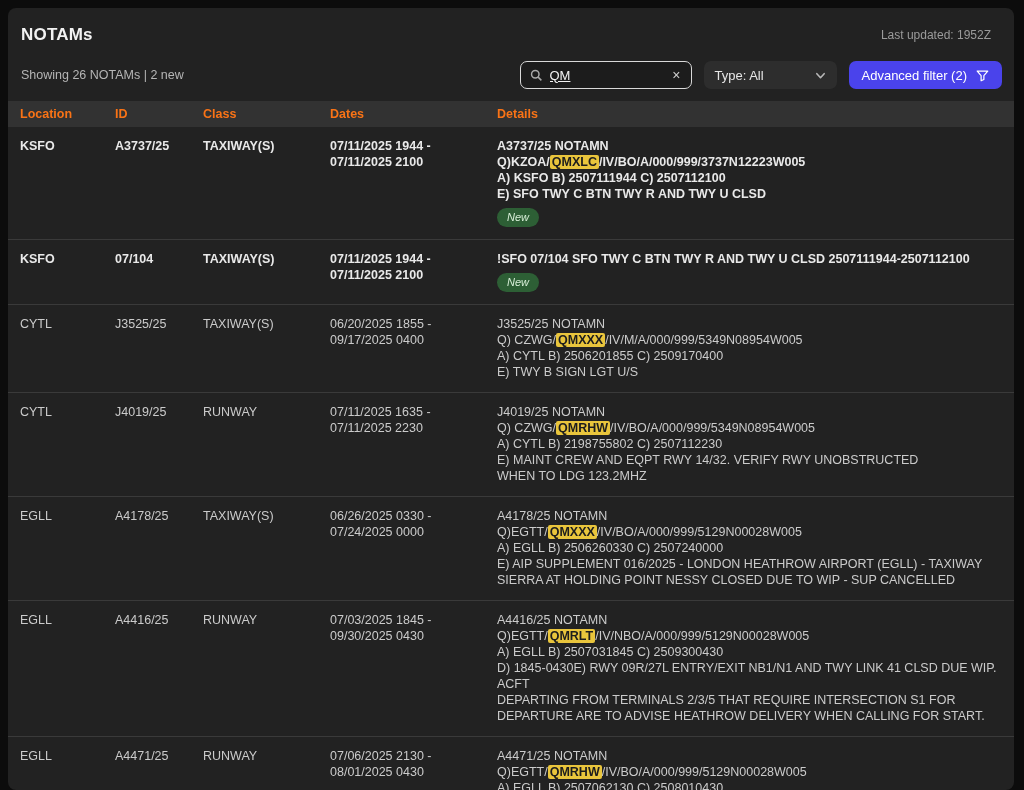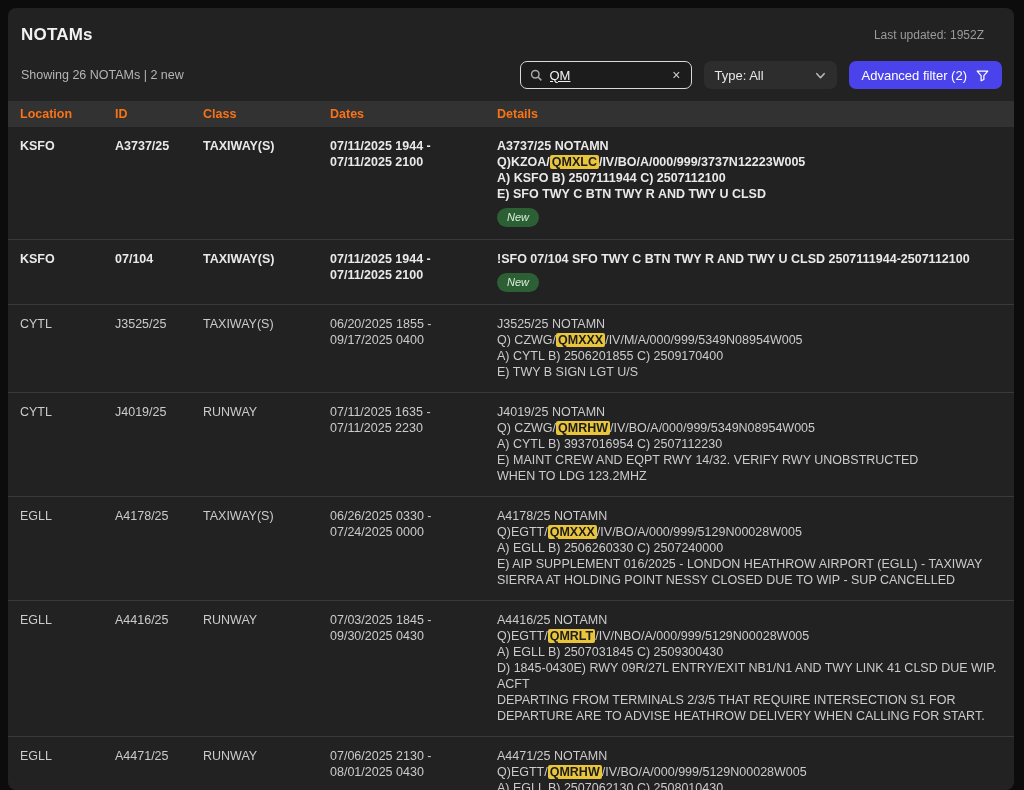--- a/index.html
+++ b/index.html
@@ -28,21 +28,21 @@
   }
   .card{
     margin:8px 10px 0 8px;
     height:782px;
     background:var(--card-bg);
     border-radius:8px;
     overflow:hidden;
   }
   .top{
     display:flex;justify-content:space-between;align-items:flex-start;
-    padding:17px 30px 0 13px;
+    padding:17px 23px 0 13px;
   }
   .page-title{font-size:17px;font-weight:700;color:#f2f2f2;letter-spacing:.2px;}
   .last-updated{font-size:12px;color:var(--text-muted);padding-top:3px;}
   .controls-row{
     display:flex;align-items:center;justify-content:space-between;
     padding:0 12px 0 13px;margin-top:16px;height:28px;gap:16px;
   }
   .summary{font-size:12.5px;color:#b5b5b5;}
   .controls{display:flex;align-items:center;gap:12px;}
   .search-box{
@@ -201,21 +201,21 @@
       </div>
       <div class="row">
         <div>CYTL</div>
         <div>J4019/25</div>
         <div>RUNWAY</div>
         <div class="cell-dates">07/11/2025 1635 -
 07/11/2025 2230</div>
         <div>
           <div class="details-line"><span>J4019/25 NOTAMN</span></div>
           <div class="details-line"><span>Q) CZWG/</span><span class="hl">QMRHW</span><span>/IV/BO/A/000/999/5349N08954W005</span></div>
-          <div class="details-line"><span>A) CYTL B) 3937016954 C) 2507112230</span></div>
+          <div class="details-line"><span>A) CYTL B) 2198755802 C) 2507112230</span></div>
           <div class="details-line"><span>E) MAINT CREW AND EQPT RWY 14/32. VERIFY RWY UNOBSTRUCTED</span></div>
           <div class="details-line"><span>WHEN TO LDG 123.2MHZ</span></div>
         </div>
       </div>
       <div class="row">
         <div>EGLL</div>
         <div>A4178/25</div>
         <div>TAXIWAY(S)</div>
         <div class="cell-dates">06/26/2025 0330 -
 07/24/2025 0000</div>

